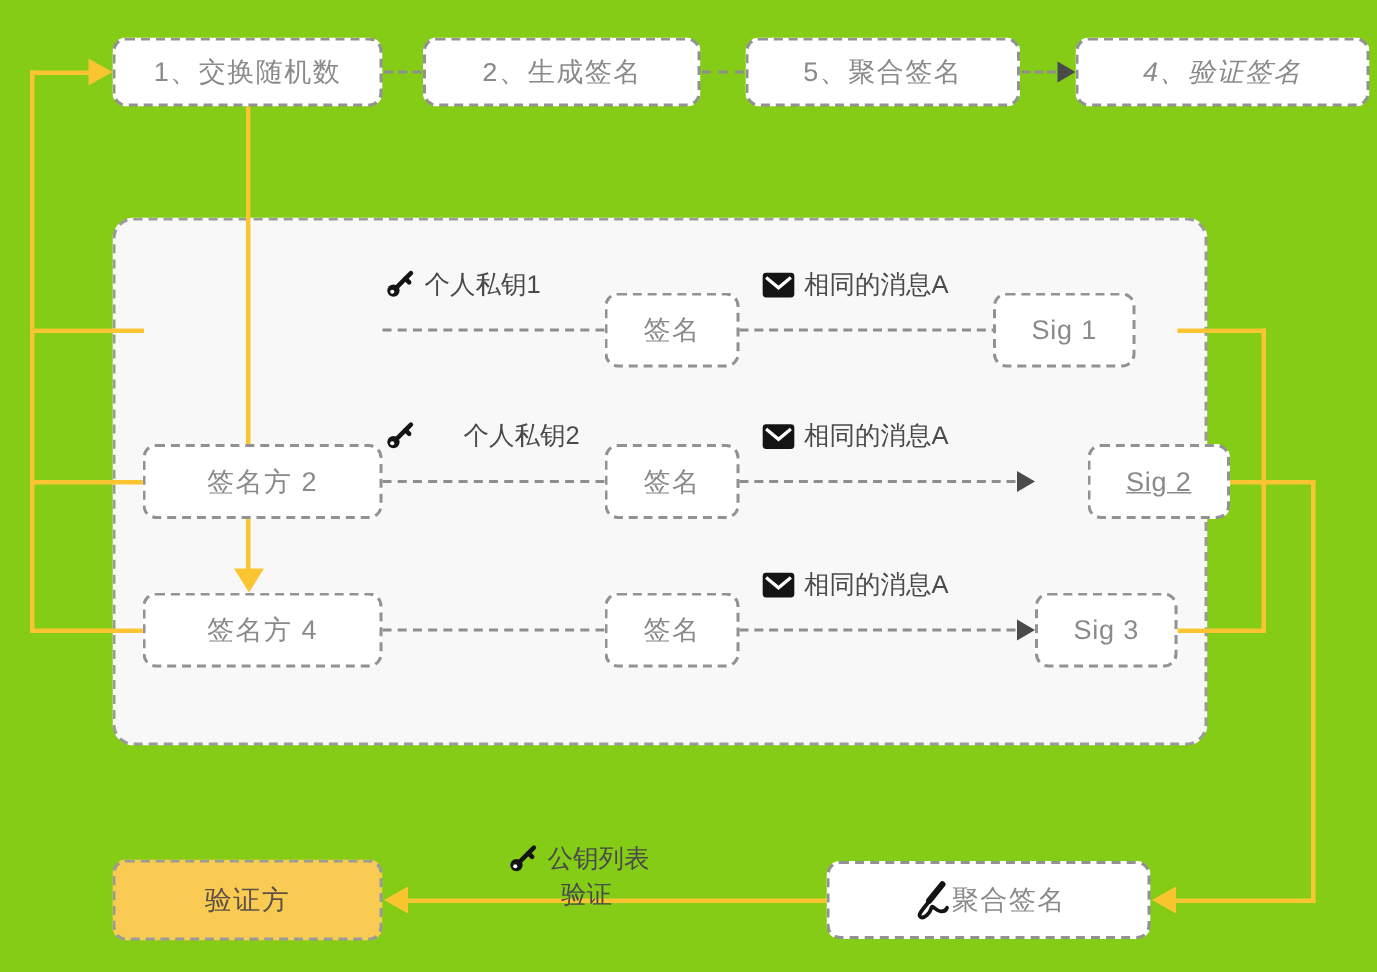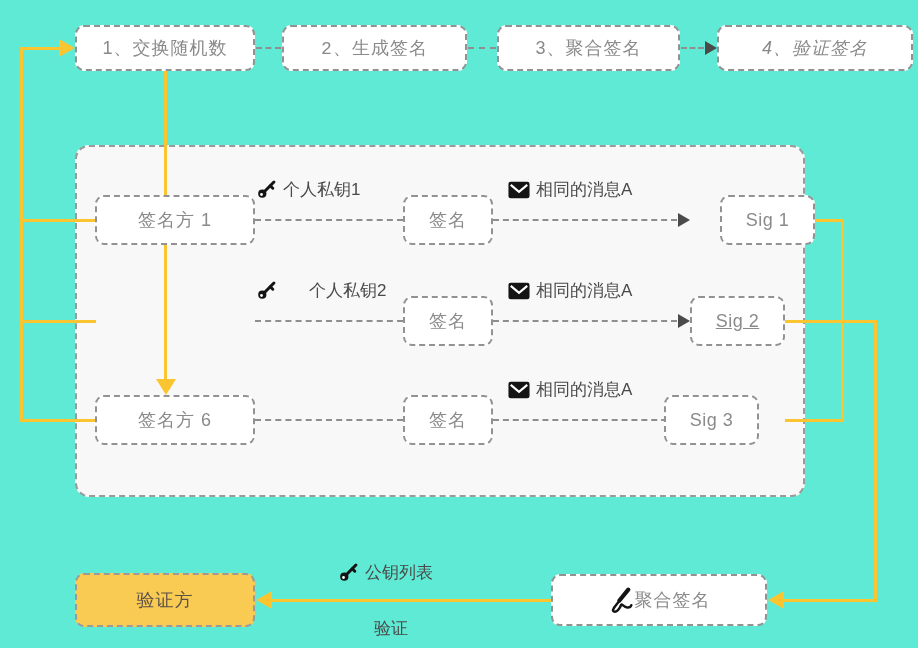--- a/index.html
+++ b/index.html
@@ -4,21 +4,21 @@
 <style>
   :root{
     --accent:#FBC531;
     --verifier-fill:#FACB52;
     --border-gray:#929292;
     --box-text:#8A8A8A;
     --label-text:#4A4A4A;
   }
   html,body{margin:0;padding:0;background:#fff;}
   body{font-family:"Liberation Sans","DejaVu Sans",sans-serif;}
-  #canvas{position:relative;width:918px;height:648px;background:#5eead4;overflow:hidden;}
+  #canvas{position:relative;width:918px;height:648px;background:#84cc16;overflow:hidden;}
 
   .box{position:absolute;box-sizing:border-box;background:#fff;
        border:2px dashed var(--border-gray);border-radius:9px;
        display:flex;align-items:center;justify-content:center;
        color:var(--box-text);font-size:18px;z-index:3;letter-spacing:1px;}
   .container-frame{position:absolute;box-sizing:border-box;background:#F8F8F8;
        border:2px dashed #9A9A9A;border-radius:14px;z-index:1;}
   .yline{position:absolute;background:var(--accent);z-index:2;}
   .dline{position:absolute;border-top:2px dashed #8E8E8E;z-index:2;height:0;}
   .lbl{position:absolute;display:flex;align-items:center;gap:6px;
@@ -37,21 +37,21 @@
 
 <div id="canvas">
 
   <div class="box" style="left:75px;top:25px;width:180px;height:46px;">
     <span>1、交换随机数</span>
   </div>
   <div class="box" style="left:282px;top:25px;width:185px;height:46px;font-family:Liberation Mono, monospace;">
     <span>2、生成签名</span>
   </div>
   <div class="box" style="left:497px;top:25px;width:183px;height:46px;">
-    <span>3、聚合签名</span>
+    <span>5、聚合签名</span>
   </div>
   <div class="box" style="left:717px;top:25px;width:196px;height:46px;font-style:italic;">
     <span>4、验证签名</span>
   </div>
 
   <div class="dline" style="left:256px;top:47px;width:25px;"></div>
   <div class="dline" style="left:468px;top:47px;width:28px;"></div>
   <div class="dline" style="left:681px;top:47px;width:23px;"></div>
   <div class="arr arr-r-g" style="left:705px;top:41px;"></div>
 
@@ -60,23 +60,20 @@
   <div class="arr arr-r-y" style="left:59px;top:39px;"></div>
   <div class="yline" style="left:20px;top:219px;width:76px;height:3px;"></div>
   <div class="yline" style="left:20px;top:320px;width:76px;height:3px;"></div>
   <div class="yline" style="left:20px;top:419px;width:76px;height:3px;"></div>
 
   <div class="yline" style="left:164px;top:71px;width:3px;height:309px;"></div>
   <div class="arr arr-d-y" style="left:156px;top:379px;"></div>
 
   <div class="container-frame" style="left:75px;top:145px;width:730px;height:352px;"></div>
 
-  <div class="box" style="left:95px;top:195px;width:160px;height:50px;">
-    <span>签名方 1</span>
-  </div>
   <div class="dline" style="left:255px;top:219px;width:148px;"></div>
   <div class="lbl" style="left:256px;top:178px;text-align:right;">
     <svg width="21" height="21" viewBox="0 0 24 24">
       <g stroke="#141414" stroke-width="3.4" stroke-linecap="round">
         <line x1="10" y1="14" x2="20.5" y2="3.5"></line>
           <line x1="16.3" y1="7.7" x2="19.2" y2="10.6"></line>
       </g>
       <circle cx="7.2" cy="16.8" r="4.7" fill="#141414"></circle>
         <circle cx="6.3" cy="17.7" r="1.6" fill="#fff"></circle>
     </svg>
@@ -87,24 +84,27 @@
   </div>
   <div class="dline" style="left:493px;top:219px;width:184px;"></div>
   <div class="arr arr-r-g" style="left:678px;top:213px;"></div>
   <div class="lbl" style="left:508px;top:178px;">
     <svg width="22" height="18" viewBox="0 0 24 19">
       <rect x="0.5" y="0.5" width="23" height="18" rx="2.5" fill="#141414"></rect>
       <polyline points="3,4 12,11.5 21,4" fill="none" stroke="#fff" stroke-width="2.4"></polyline>
     </svg>
     <span>相同的消息A</span>
   </div>
-  <div class="box sig-text" style="left:720px;top:195px;width:95px;height:50px;text-align:center;">
+  <div class="box sig-text" style="left:662px;top:195px;width:95px;height:50px;text-align:center;">
     <span>Sig 1</span>
   </div>
 
+  <div class="box" style="left:95px;top:296px;width:160px;height:50px;">
+    <span>签名方 2</span>
+  </div>
   <div class="dline" style="left:255px;top:320px;width:148px;"></div>
   <div class="lbl" style="left:256px;top:279px;gap:32px;">
     <svg width="21" height="21" viewBox="0 0 24 24">
       <g stroke="#141414" stroke-width="3.4" stroke-linecap="round">
         <line x1="10" y1="14" x2="20.5" y2="3.5"></line>
           <line x1="16.3" y1="7.7" x2="19.2" y2="10.6"></line>
       </g>
       <circle cx="7.2" cy="16.8" r="4.7" fill="#141414"></circle>
         <circle cx="6.3" cy="17.7" r="1.6" fill="#fff"></circle>
     </svg>
@@ -115,41 +115,41 @@
   </div>
   <div class="dline" style="left:493px;top:320px;width:184px;"></div>
   <div class="arr arr-r-g" style="left:678px;top:314px;"></div>
   <div class="lbl" style="left:508px;top:279px;">
     <svg width="22" height="18" viewBox="0 0 24 19">
       <rect x="0.5" y="0.5" width="23" height="18" rx="2.5" fill="#141414"></rect>
       <polyline points="3,4 12,11.5 21,4" fill="none" stroke="#fff" stroke-width="2.4"></polyline>
     </svg>
     <span>相同的消息A</span>
   </div>
-  <div class="box sig-text" style="left:690px;top:296px;width:95px;height:50px;text-decoration:underline;">
+  <div class="box sig-text" style="left:725px;top:296px;width:95px;height:50px;text-decoration:underline;">
     <span>Sig 2</span>
   </div>
 
   <div class="box" style="left:95px;top:395px;width:160px;height:50px;">
-    <span>签名方 6</span>
+    <span>签名方 4</span>
   </div>
   <div class="dline" style="left:255px;top:419px;width:148px;"></div>
   <div class="box" style="left:403px;top:395px;width:90px;height:50px;">
     <span>签名</span>
   </div>
   <div class="dline" style="left:493px;top:419px;width:184px;"></div>
   <div class="arr arr-r-g" style="left:678px;top:413px;"></div>
   <div class="lbl" style="left:508px;top:378px;">
     <svg width="22" height="18" viewBox="0 0 24 19">
       <rect x="0.5" y="0.5" width="23" height="18" rx="2.5" fill="#141414"></rect>
       <polyline points="3,4 12,11.5 21,4" fill="none" stroke="#fff" stroke-width="2.4"></polyline>
     </svg>
     <span>相同的消息A</span>
   </div>
-  <div class="box sig-text" style="left:664px;top:395px;width:95px;height:50px;">
+  <div class="box sig-text" style="left:690px;top:395px;width:95px;height:50px;">
     <span>Sig 3</span>
   </div>
 
   <div class="yline" style="left:785px;top:219px;width:58px;height:3px;"></div>
   <div class="yline" style="left:841px;top:219px;width:3px;height:203px;"></div>
   <div class="yline" style="left:785px;top:419px;width:58px;height:3px;"></div>
 
   <div class="yline" style="left:785px;top:320px;width:92px;height:3px;"></div>
   <div class="yline" style="left:874px;top:320px;width:3px;height:282px;"></div>
   <div class="yline" style="left:784px;top:599px;width:93px;height:3px;"></div>
@@ -170,21 +170,21 @@
     <svg width="21" height="21" viewBox="0 0 24 24">
       <g stroke="#141414" stroke-width="3.4" stroke-linecap="round">
         <line x1="10" y1="14" x2="20.5" y2="3.5"></line>
           <line x1="16.3" y1="7.7" x2="19.2" y2="10.6"></line>
       </g>
       <circle cx="7.2" cy="16.8" r="4.7" fill="#141414"></circle>
         <circle cx="6.3" cy="17.7" r="1.6" fill="#fff"></circle>
     </svg>
     <span>公钥列表</span>
   </div>
-  <div class="lbl" style="left:374px;top:617px;justify-content:center;">
+  <div class="lbl" style="left:374px;top:585px;justify-content:center;">
     <span>验证</span>
   </div>
 
   <div class="box verifier" style="left:75px;top:573px;width:180px;height:54px;">
     <span>验证方</span>
   </div>
 
 </div>
 
 </body></html>

